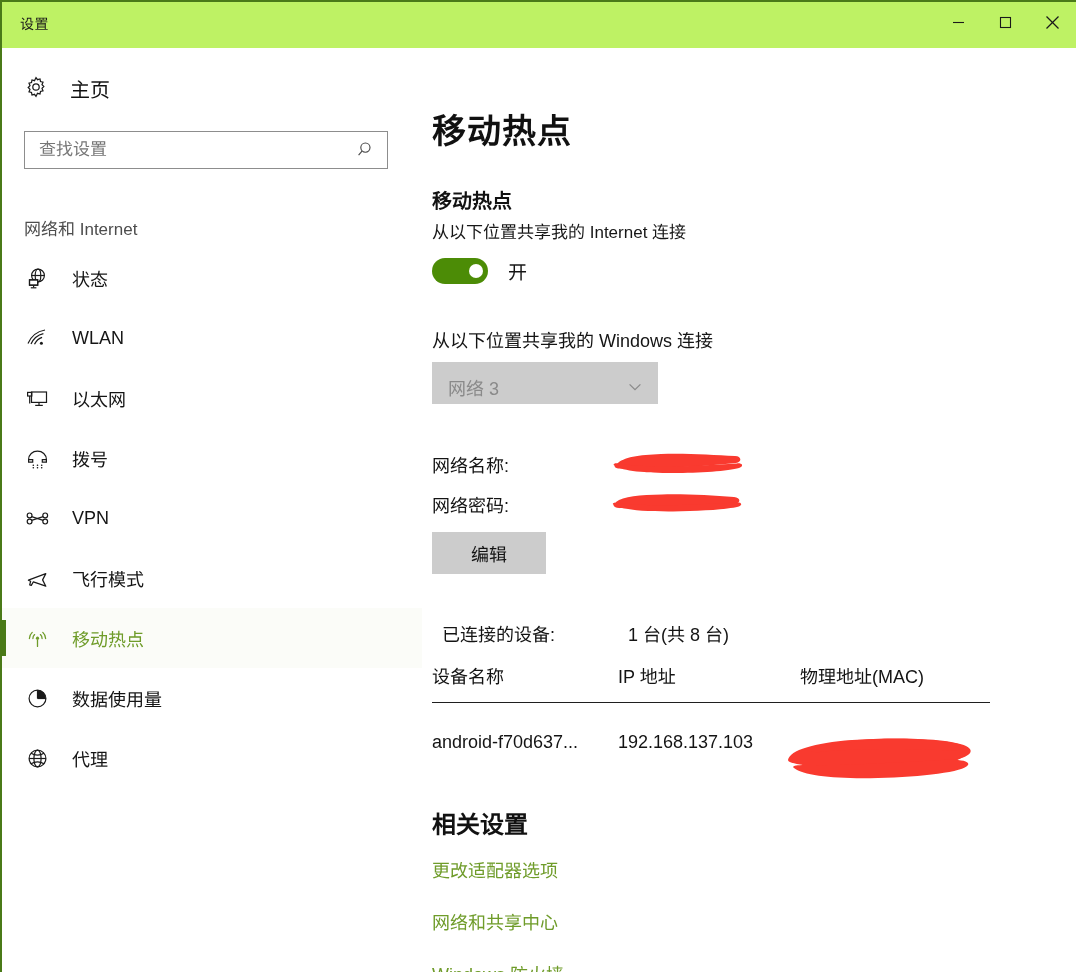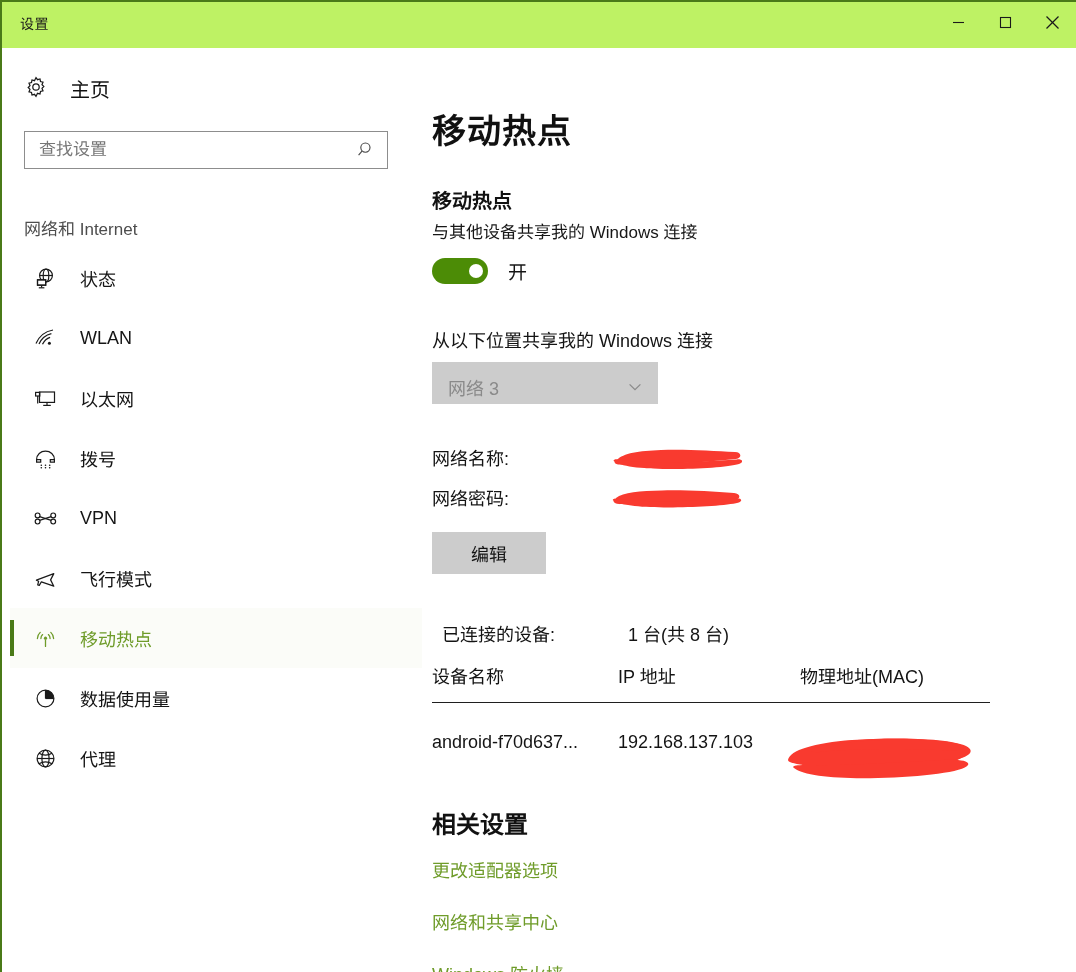--- a/index.html
+++ b/index.html
@@ -86,21 +86,21 @@
     display: flex; align-items: center; justify-content: center;
     background: transparent; border: 0; padding: 0; cursor: default;
   }
 
   #group-label {
     font-size: 17px; color: #4d4d4d;
     padding: 46px 0 4px 22px;
     user-select: none;
   }
 
-  #nav { margin-top: 4px; margin-left: 8px; }
+  #nav { margin-top: 4px; }
   .nav-item {
     position: relative;
     display: flex; align-items: center;
     gap: 22px;
     height: 60px;
     padding-left: 22px;
     cursor: default;
   }
   .nav-item .nav-label { font-size: 18px; color: #151515; }
   .nav-item .nav-ico {
@@ -163,21 +163,21 @@
     justify-content: space-between;
     padding: 8px 14px 0 16px;
     margin-bottom: 40px;
     cursor: default;
     font-family: inherit;
   }
   #share-select .sel-text { font-size: 18px; color: #8a8a8a; }
 
   
   .kv-row {
-    display: flex; align-items: flex-start;
+    display: flex; align-items: center;
     height: 40px;
   }
   .kv-key { width: 180px; font-size: 18px; color: #141414; }
   .kv-val { position: relative; width: 160px; height: 32px; }
 
   
   .redact { position: absolute; left: 0; top: 0; }
 
   #edit-button {
     margin-top: 8px;
@@ -395,21 +395,21 @@
         </div>
 
       </div>
     </nav>
 
     <main id="main">
 
       <h1 id="page-title">移动热点</h1>
 
       <h2 class="sec-head">移动热点</h2>
-      <p class="sec-sub">与其他设备共享我的 Windows 连接</p>
+      <p class="sec-sub">从以下位置共享我的 Internet 连接</p>
 
       <div id="toggle-row">
         <button id="toggle-switch">
           <span class="knob"></span>
         </button>
         <span id="toggle-state">开</span>
       </div>
 
       <p class="field-label">从以下位置共享我的 Windows 连接</p>
 

